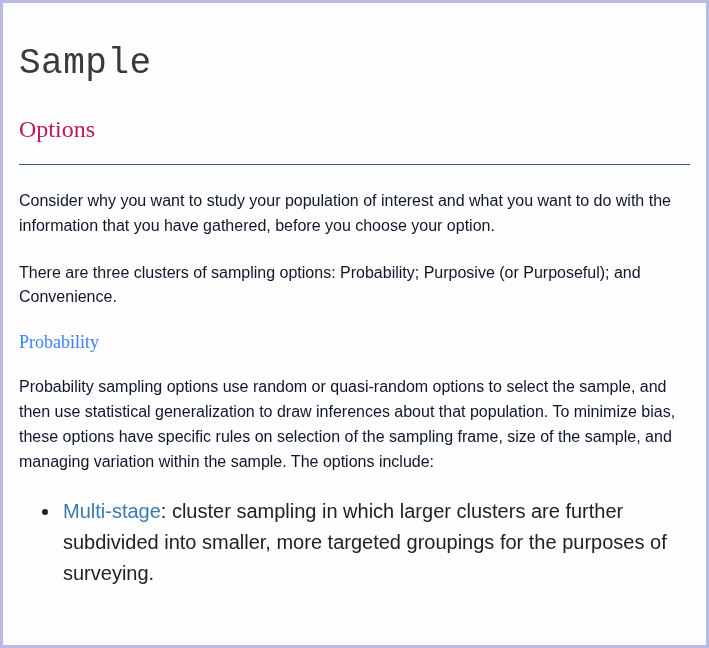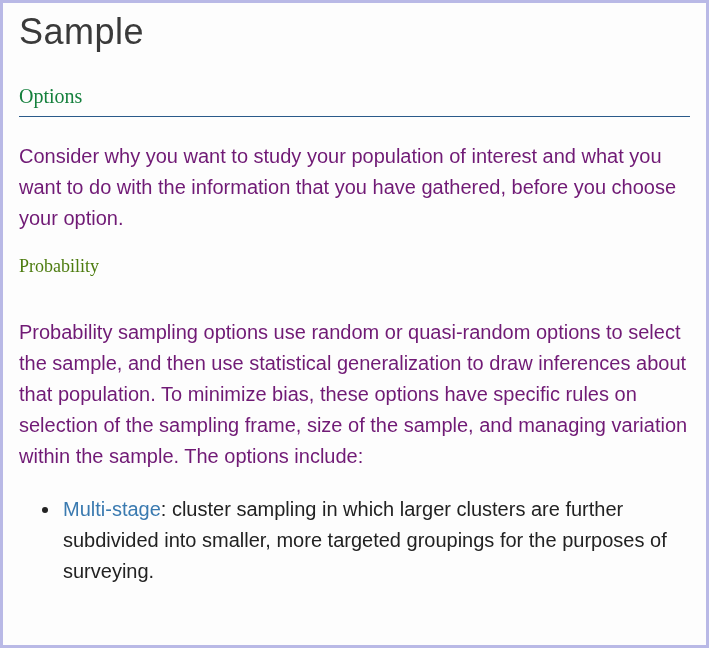--- a/index.html
+++ b/index.html
@@ -11,55 +11,56 @@
   .frame {
     width: 709px;
     height: 648px;
     border: 3px solid #b9b9e6;
     padding: 8px 16px 0 16px;
     background: #fdfdfd;
     overflow: hidden;
     position: relative;
   }
   .page-title {
-    font-family: Liberation Sans, sans-serif;
+    font-family: Liberation Mono, monospace;
     font-size: 36px;
     font-weight: 400;
     color: #3a3a3a;
     margin-bottom: 32px;
     letter-spacing: 0.5px;
+    margin-top: 32px;
   }
   .intro {
     font-size: 16px;
     line-height: 1.55;
     color: #222;
     margin-bottom: 34px;
   }
   .section-heading {
     font-family: Georgia, 'Times New Roman', serif;
-    font-size: 20px;
+    font-size: 24px;
     font-weight: 400;
-    color: #15803d;
+    color: #be185d;
     border-bottom: 1px solid #2a5a8a;
-    padding-bottom: 8px;
+    padding-bottom: 21px;
     margin-bottom: 24px;
   }
   .para {
-    font-size: 20px;
+    font-size: 16px;
     line-height: 1.55;
-    color: #701a75;
+    color: #0f172a;
     margin-bottom: 22px;
   }
   .sub-heading {
     font-family: Georgia, 'Times New Roman', serif;
     font-size: 18px;
     font-weight: 400;
-    color: #4d7c0f;
+    color: #3b82f6;
     margin-top: 8px;
-    margin-bottom: 40px;
+    margin-bottom: 22px;
   }
   ul.options-list {
     list-style: disc;
     padding-left: 42px;
     font-size: 20px;
     line-height: 1.55;
     color: #222;
   }
   ul.options-list li {
     padding-left: 2px;
@@ -74,20 +75,21 @@
 
 <div class="frame">
 
   <h1 class="page-title">Sample</h1>
 
 
   <h2 class="section-heading">Options</h2>
 
   <p class="para">Consider why you want to study your population of interest and what you want to do with the information that you have gathered, before you choose your option.</p>
 
+  <p class="para">There are three clusters of sampling options: Probability; Purposive (or Purposeful); and Convenience.</p>
 
   <h3 class="sub-heading">Probability</h3>
 
   <p class="para">Probability sampling options use random or quasi-random options to select the sample, and then use statistical generalization to draw inferences about that population. To minimize bias, these options have specific rules on selection of the sampling frame, size of the sample, and managing variation within the sample. The options include:</p>
 
   <ul class="options-list">
     <li>
       <a href="#" class="link">Multi-stage</a><span>: cluster sampling in which larger clusters are further subdivided into smaller, more targeted groupings for the purposes of surveying.</span>
     </li>
   </ul>

